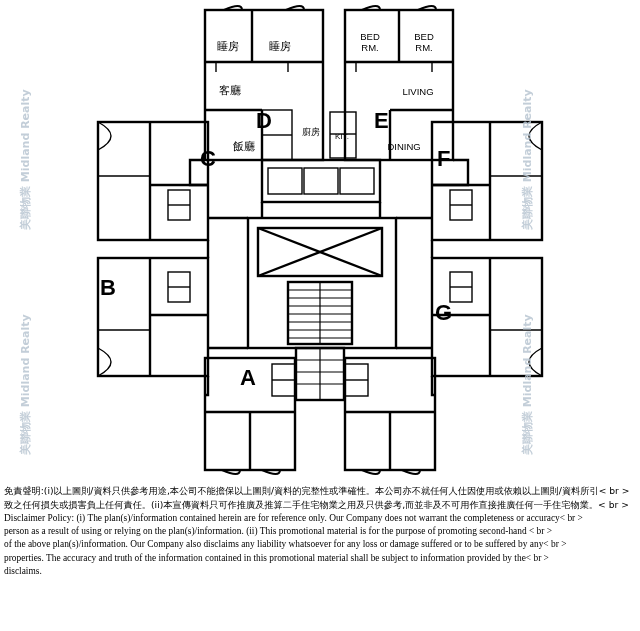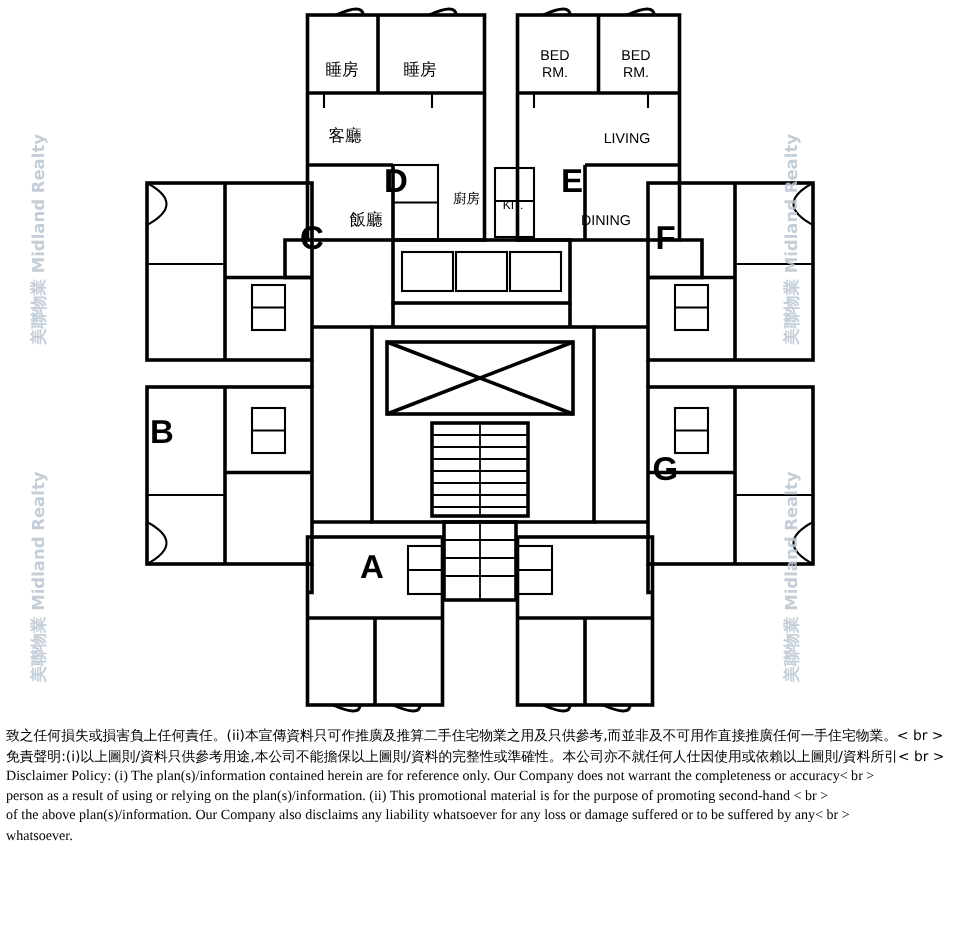--- a/index.html
+++ b/index.html
@@ -252,21 +252,22 @@
       </g>
     </svg>
 
     <div class="wm" style="left:18px; top:230px;">美聯物業 Midland Realty</div>
     <div class="wm" style="left:520px; top:230px;">美聯物業 Midland Realty</div>
     <div class="wm" style="left:18px; top:455px;">美聯物業 Midland Realty</div>
     <div class="wm" style="left:520px; top:455px;">美聯物業 Midland Realty</div>
   </div>
 
   <div id="disclaimer">
+    <p class="zh">免責聲明:(i)以上圖則/資料只供參考用途,本公司不能擔保以上圖則/資料的完整性或準確性。本公司亦不就任何人仕因使用或依賴以上圖則/資料所引&lt; br &gt;</p>
     <p class="zh">致之任何損失或損害負上任何責任。(ii)本宣傳資料只可作推廣及推算二手住宅物業之用及只供參考,而並非及不可用作直接推廣任何一手住宅物業。&lt; br &gt;</p>
-    <p class="zh">免責聲明:(i)以上圖則/資料只供參考用途,本公司不能擔保以上圖則/資料的完整性或準確性。本公司亦不就任何人仕因使用或依賴以上圖則/資料所引&lt; br &gt;</p>
     <p class="en">Disclaimer Policy: (i) The plan(s)/information contained herein are for reference only. Our Company does not warrant the completeness or accuracy&lt; br &gt;</p>
     <p class="en">person as a result of using or relying on the plan(s)/information. (ii) This promotional material is for the purpose of promoting second-hand &lt; br &gt;</p>
     <p class="en">of the above plan(s)/information. Our Company also disclaims any liability whatsoever for any loss or damage suffered or to be suffered by any&lt; br &gt;</p>
-    <p class="en">whatsoever.</p>
+    <p class="en">properties. The accuracy and truth of the information contained in this promotional material shall be subject to information provided by the&lt; br &gt;</p>
+    <p class="en">disclaims.</p>
   </div>
 
 </div>
 
 </body></html>

